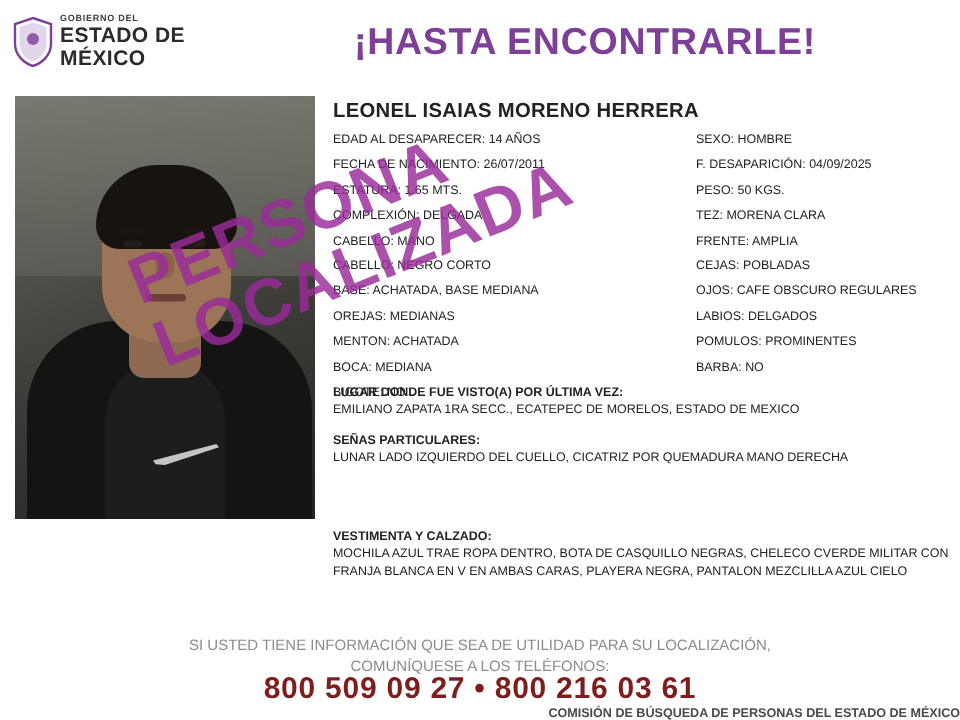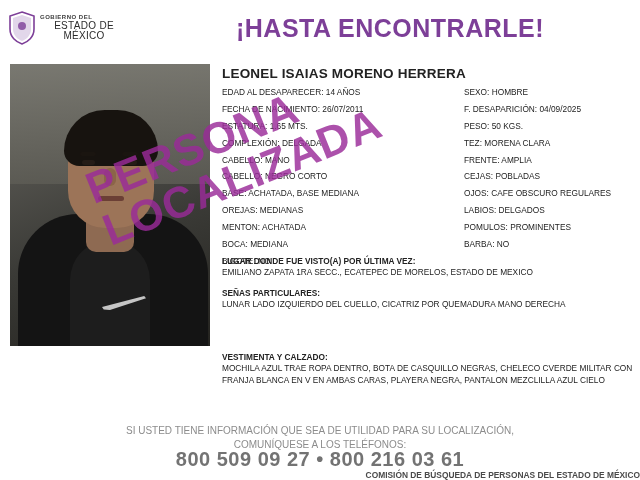--- a/index.html
+++ b/index.html
@@ -50,25 +50,24 @@
     justify-content: center;
     line-height: 1.05;
   }
   .gov-text .l1 {
     font-size: 6px;
     letter-spacing: 0.5px;
     color: #3b3b3b;
     font-weight: bold;
   }
   .gov-text .l2 {
-    font-size: 10px;
+    font-size: 14px;
     letter-spacing: 0.3px;
     color: #2b2b2b;
-    font-weight: normal;
-    text-align: center;
+    font-weight: bold;
   }
   .title-main {
     position: absolute;
     left: 150px;
     top: 14px;
     width: 480px;
     text-align: center;
     font-size: 25px;
     font-weight: bold;
     color: #7d3f98;
@@ -261,21 +260,21 @@
     line-height: 1.35;
   }
   .phones {
     position: absolute;
     left: 0;
     top: 448px;
     width: 640px;
     text-align: center;
     font-size: 20px;
     font-weight: bold;
-    color: #737373;
+    color: #7f1d1d;
     letter-spacing: 0.5px;
   }
   .commission {
     position: absolute;
     left: 0;
     top: 470px;
     width: 640px;
     text-align: right;
     font-size: 8.4px;
     font-weight: bold;

